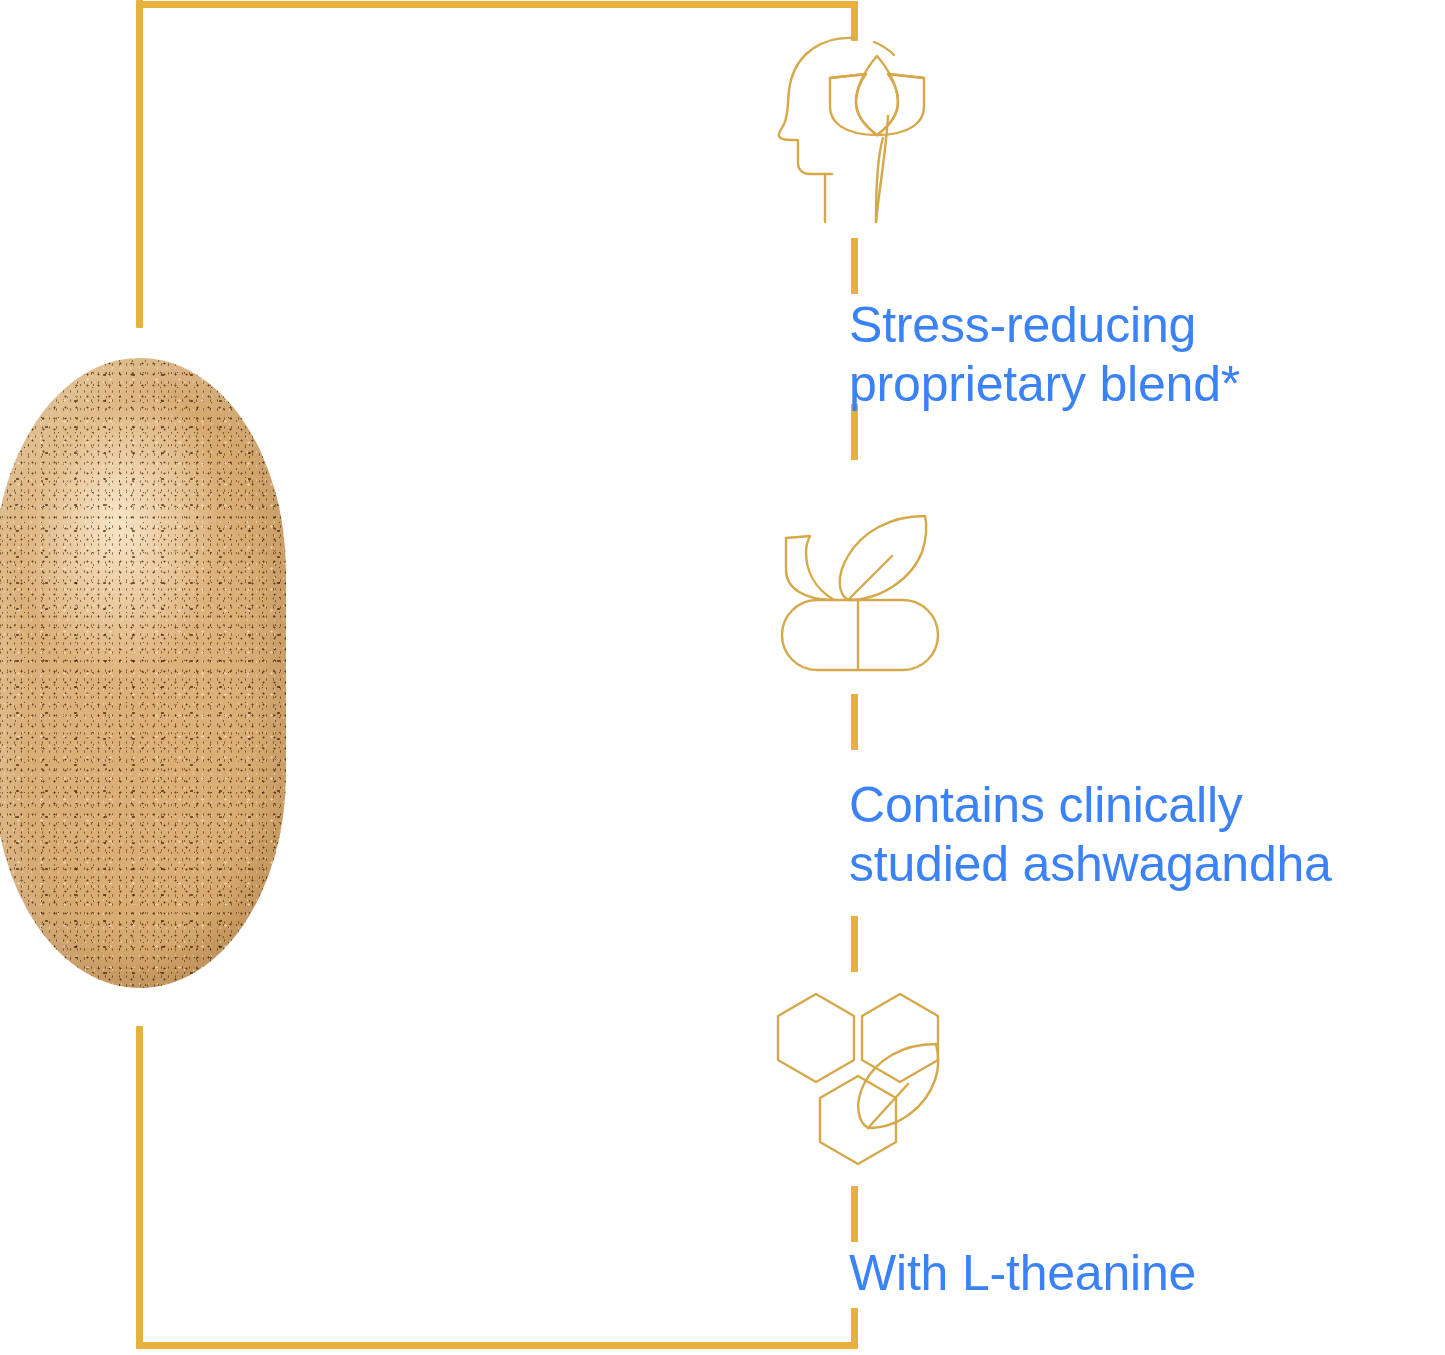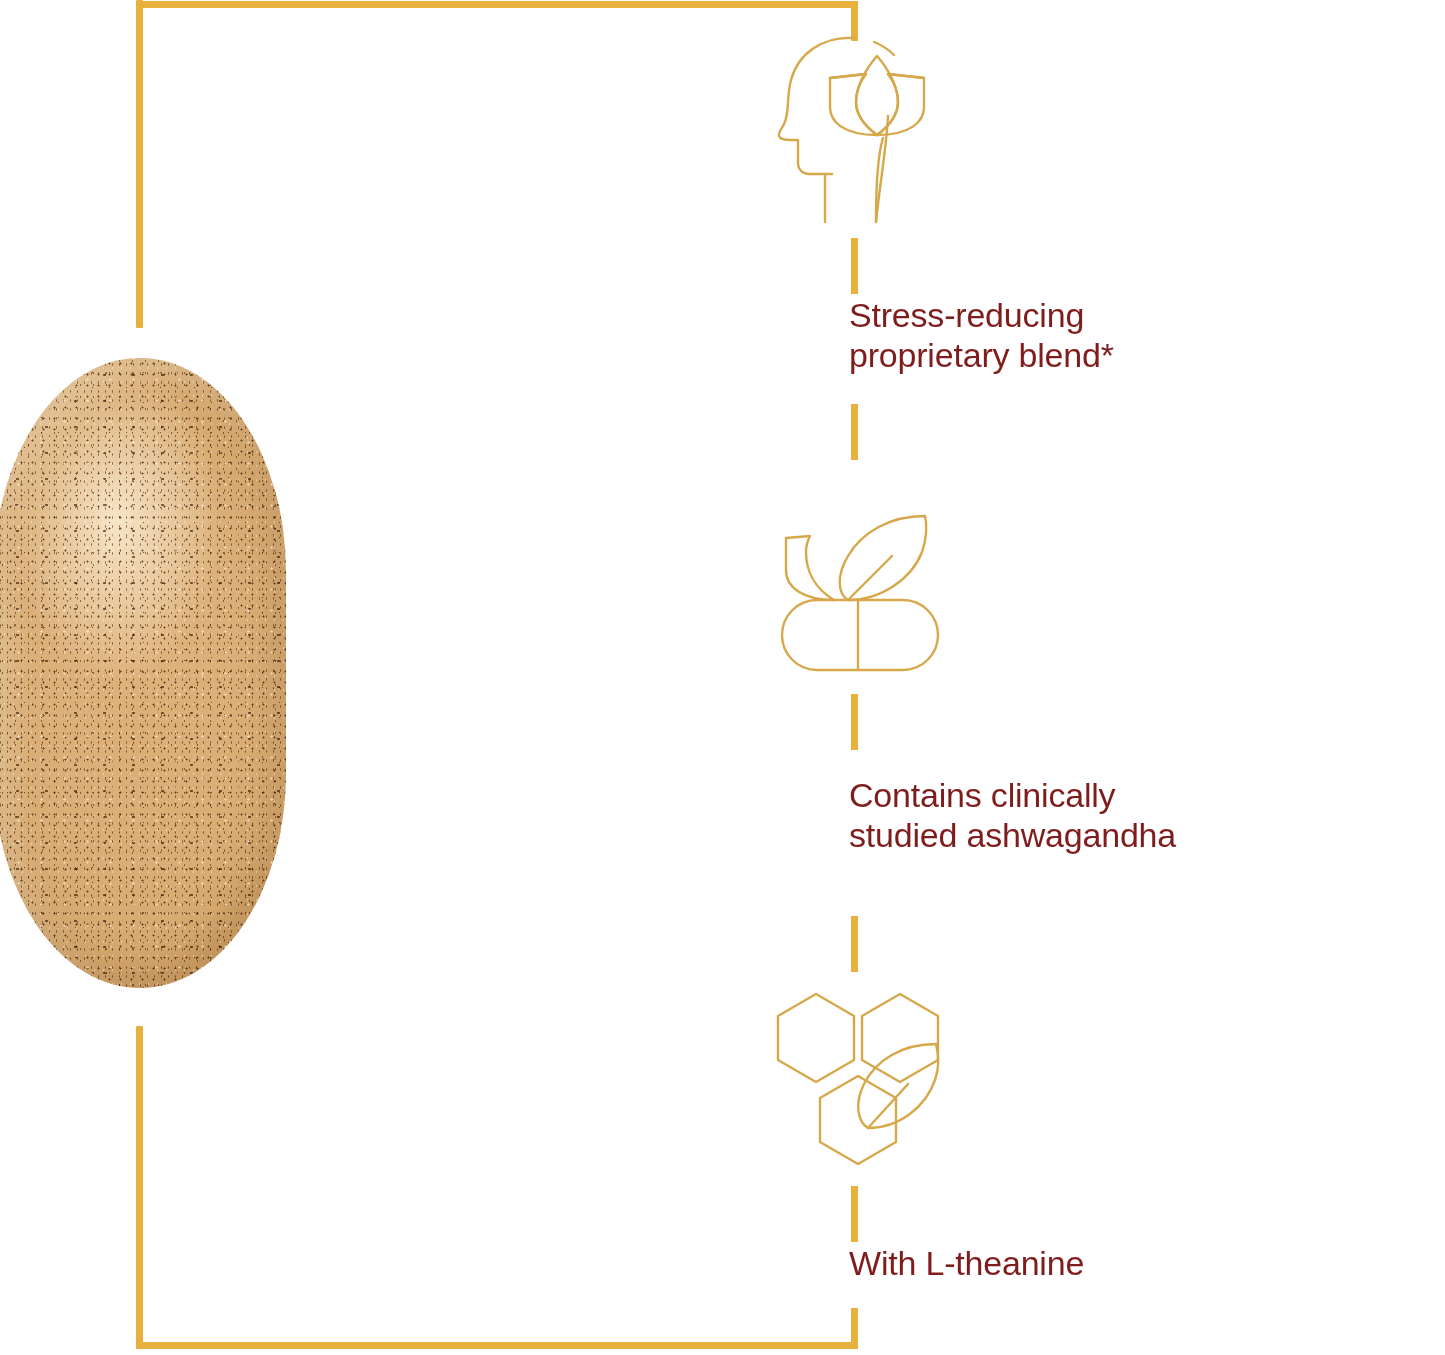--- a/index.html
+++ b/index.html
@@ -154,22 +154,22 @@
   }
   .icon-head  { top: 32px;   height: 200px; }
   .icon-pill  { top: 508px;  height: 172px; }
   .icon-honey { top: 988px;  height: 182px; }
 
   .benefit-text {
     position: absolute;
     left: 849px;
     font-family: "Liberation Sans", sans-serif;
     font-weight: 300;
-    color: #7f1d1d;
-    font-size: 34px;
+    color: #3b82f6;
+    font-size: 50px;
     line-height: 1.17;
     letter-spacing: -0.2px;
     white-space: pre-line;
   }
   .text-1 { top: 296px; width: 560px; }
   .text-2 { top: 776px; width: 620px; }
   .text-3 { top: 1244px; width: 520px; }
 </style>
 </head>
 <body>

